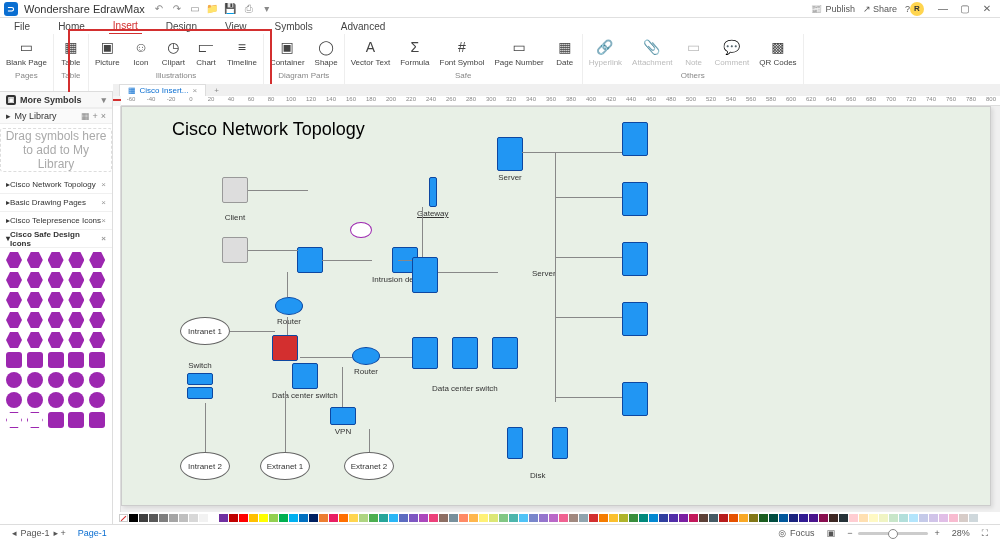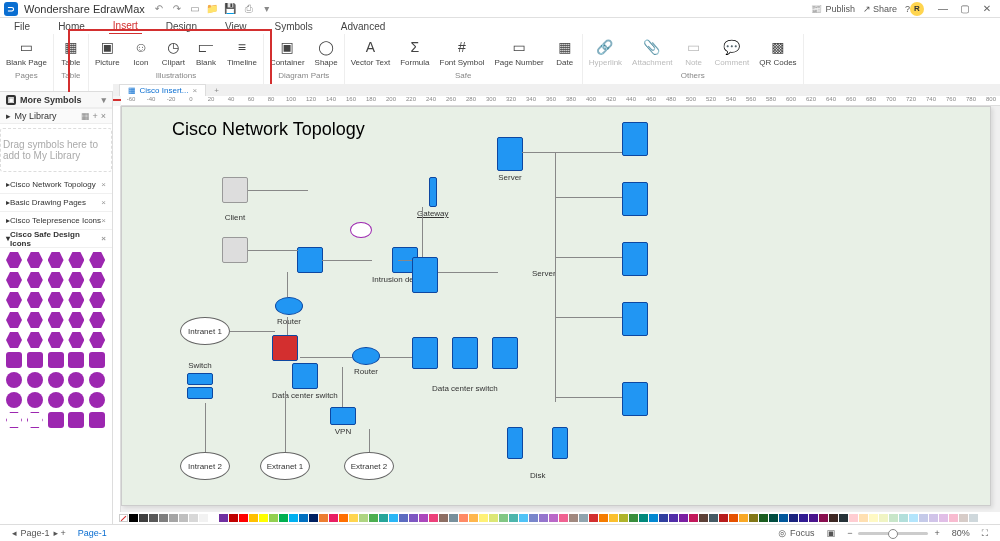--- a/index.html
+++ b/index.html
@@ -36,21 +36,21 @@
 
 .leftpanel { position: absolute; top: 92px; left: 0; width: 113px; bottom: 17px; background: #fff; border-right: 1px solid #ddd; overflow: hidden; }
 .lp-header { height: 16px; display: flex; align-items: center; padding: 0 6px; font-size: 9px; font-weight: bold; background: #f8f8f8; border-bottom: 1px solid #eee; }
 .lp-header .ico { margin-right: 4px; width: 10px; height: 10px; background: #333; color: #fff; display: flex; align-items: center; justify-content: center; font-size: 7px; border-radius: 2px; }
 .lp-header .sp { flex: 1; }
 .lp-search { padding: 3px 6px; }
 .lp-search input { width: 100%; border: 1px solid #ddd; border-radius: 2px; padding: 2px 4px; font-size: 9px; height: 16px; }
 .lp-section { height: 16px; display: flex; align-items: center; padding: 0 6px; font-size: 9px; background: #fafafa; border-top: 1px solid #eee; border-bottom: 1px solid #eee; }
 .lp-section .sp { flex: 1; }
 .lp-section .icons { display: flex; gap: 3px; color: #888; }
-.lp-drop { height: 44px; display: flex; align-items: center; justify-content: center; font-size: 10px; color: #aaa; border: 1px dashed #ddd; margin: 4px 0; border-radius: 3px; padding: 2px; }
+.lp-drop { height: 44px; display: flex; align-items: center; justify-content: center; text-align: center; font-size: 12px; color: #aaa; border: 1px dashed #ddd; margin: 4px 0; border-radius: 3px; padding: 2px; }
 .lp-cat { height: 18px; display: flex; align-items: center; padding: 0 6px; font-size: 8px; border-bottom: 1px solid #f0f0f0; }
 .lp-cat .sp { flex: 1; }
 .lp-cat .x { color: #999; }
 .lp-cat.active { font-weight: bold; }
 .shape-grid { padding: 4px 6px; display: grid; grid-template-columns: repeat(5, 1fr); gap: 4px; }
 .shape-grid .shp { width: 16px; height: 16px; background: #9c27b0; border-radius: 3px; }
 .shape-grid .shp.hex { clip-path: polygon(25% 0, 75% 0, 100% 50%, 75% 100%, 25% 100%, 0 50%); }
 .shape-grid .shp.circ { border-radius: 50%; }
 .shape-grid .shp.outline { background: #fff; border: 1.5px solid #9c27b0; }
 
@@ -159,21 +159,21 @@
         <div class="ribbon-btn">
           <div class="ico">☺</div>
           <div class="lbl">Icon</div>
         </div>
         <div class="ribbon-btn">
           <div class="ico">◷</div>
           <div class="lbl">Clipart</div>
         </div>
         <div class="ribbon-btn">
           <div class="ico">⫍</div>
-          <div class="lbl">Blank</div>
+          <div class="lbl">Chart</div>
         </div>
         <div class="ribbon-btn">
           <div class="ico">≡</div>
           <div class="lbl">Timeline</div>
         </div>
       </div>
       <div class="ribbon-grouplabel">Illustrations</div>
     </div>
     <div class="ribbon-group">
       <div class="ribbon-row">
@@ -570,15 +570,15 @@
 
 <div class="statusbar">
   <div class="seg">◂ <span>Page-1</span> ▸ +</div>
   <div class="seg pagenav">Page-1</div>
   <div class="sp"></div>
   <div class="seg">◎ <span>Focus</span></div>
   <div class="seg">▣</div>
   <div class="seg">−</div>
   <div class="zoom-slider"></div>
   <div class="seg">+</div>
-  <div class="seg">80%</div>
+  <div class="seg">28%</div>
   <div class="seg">⛶</div>
 </div>
 
 </body></html>

